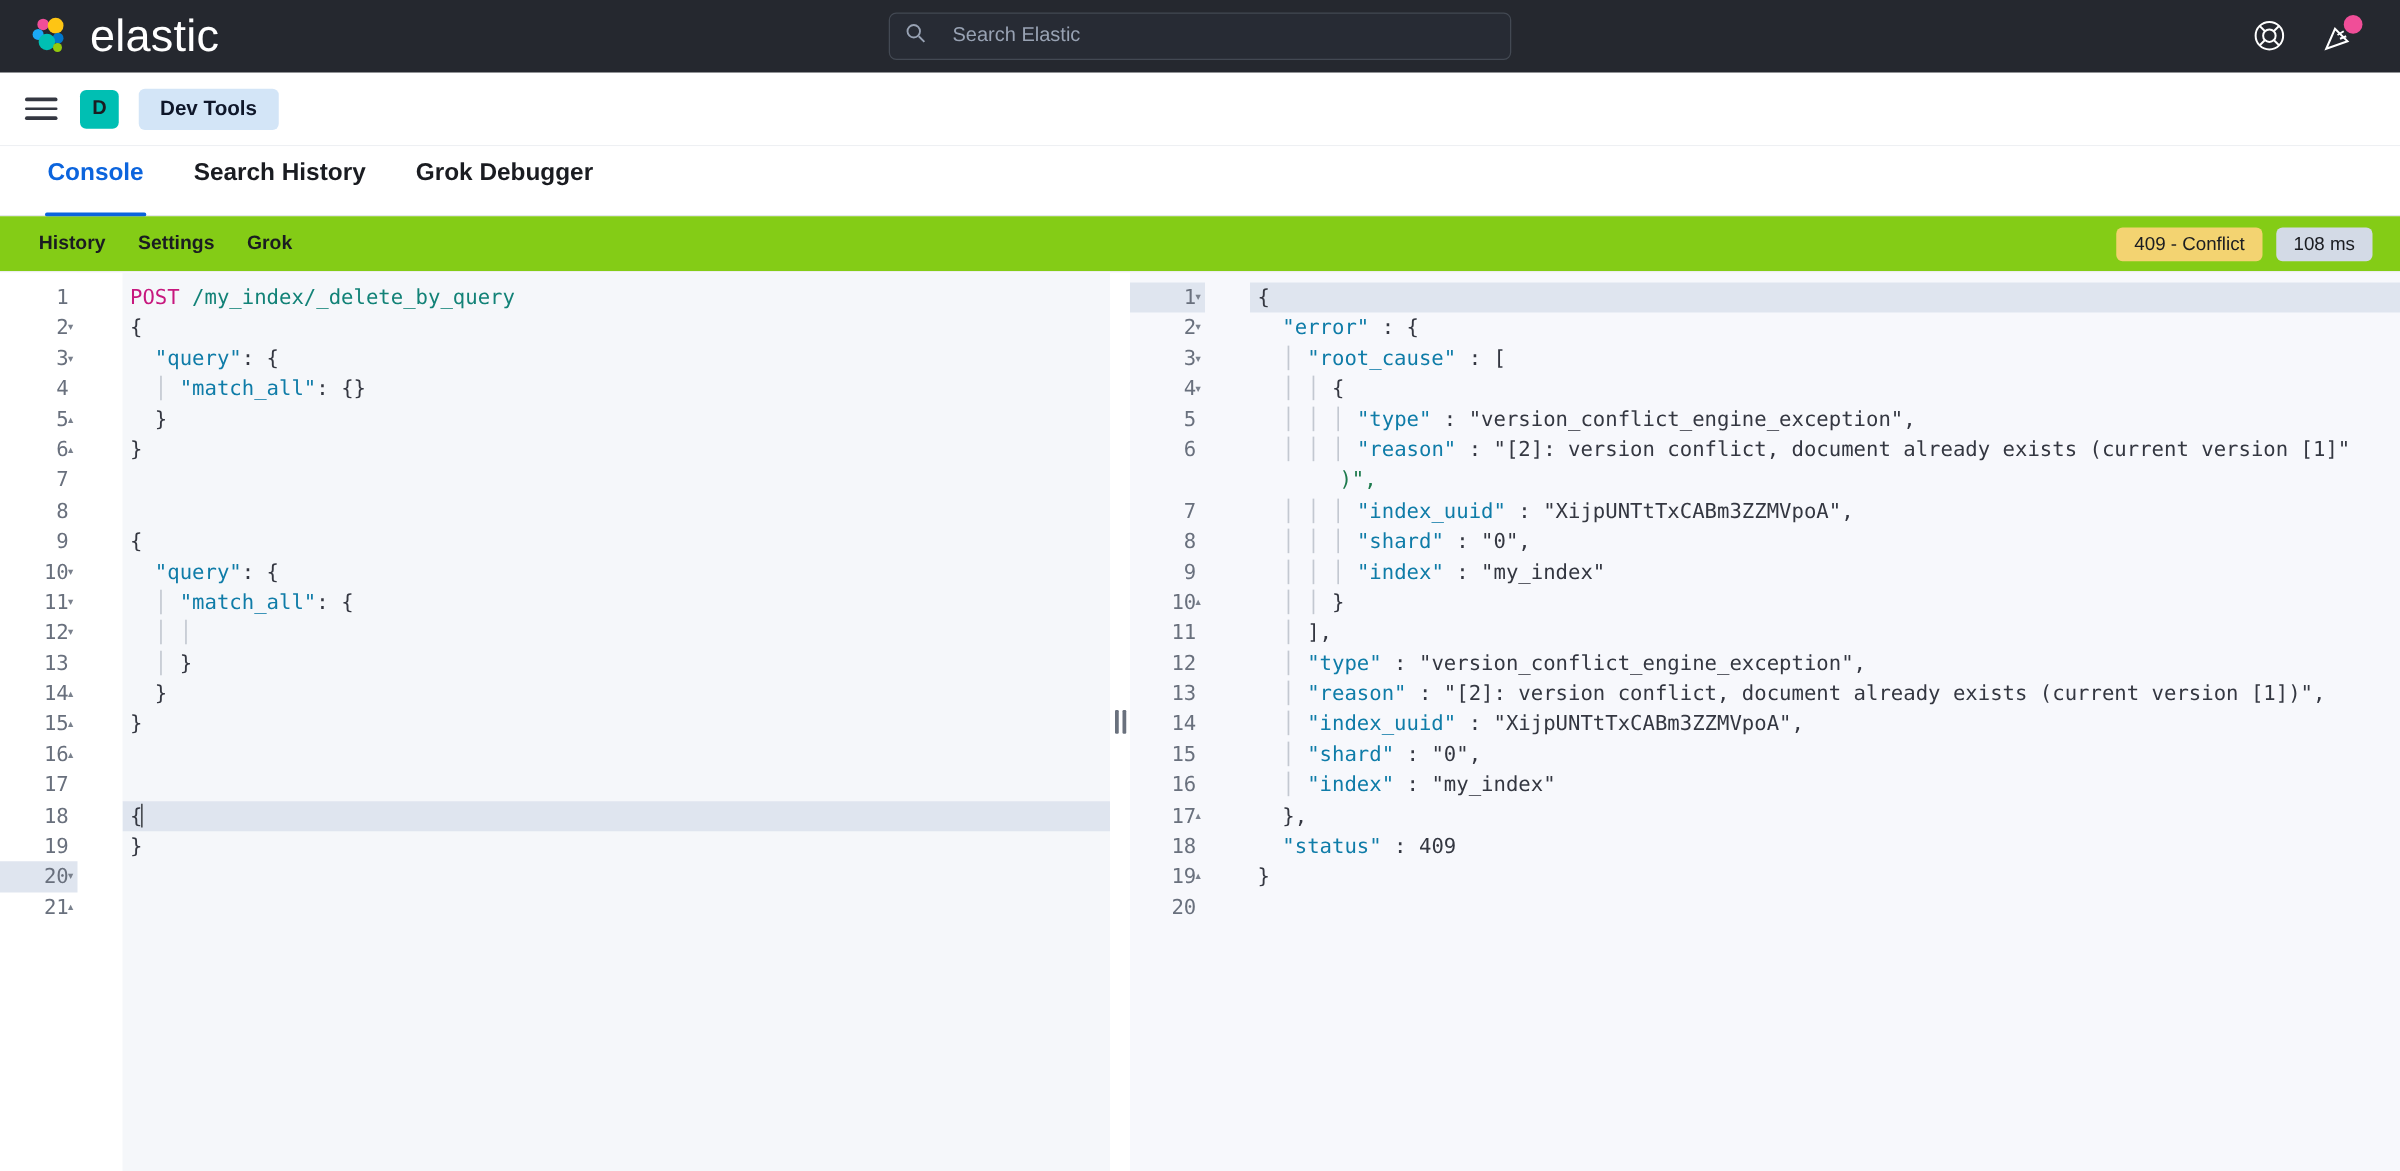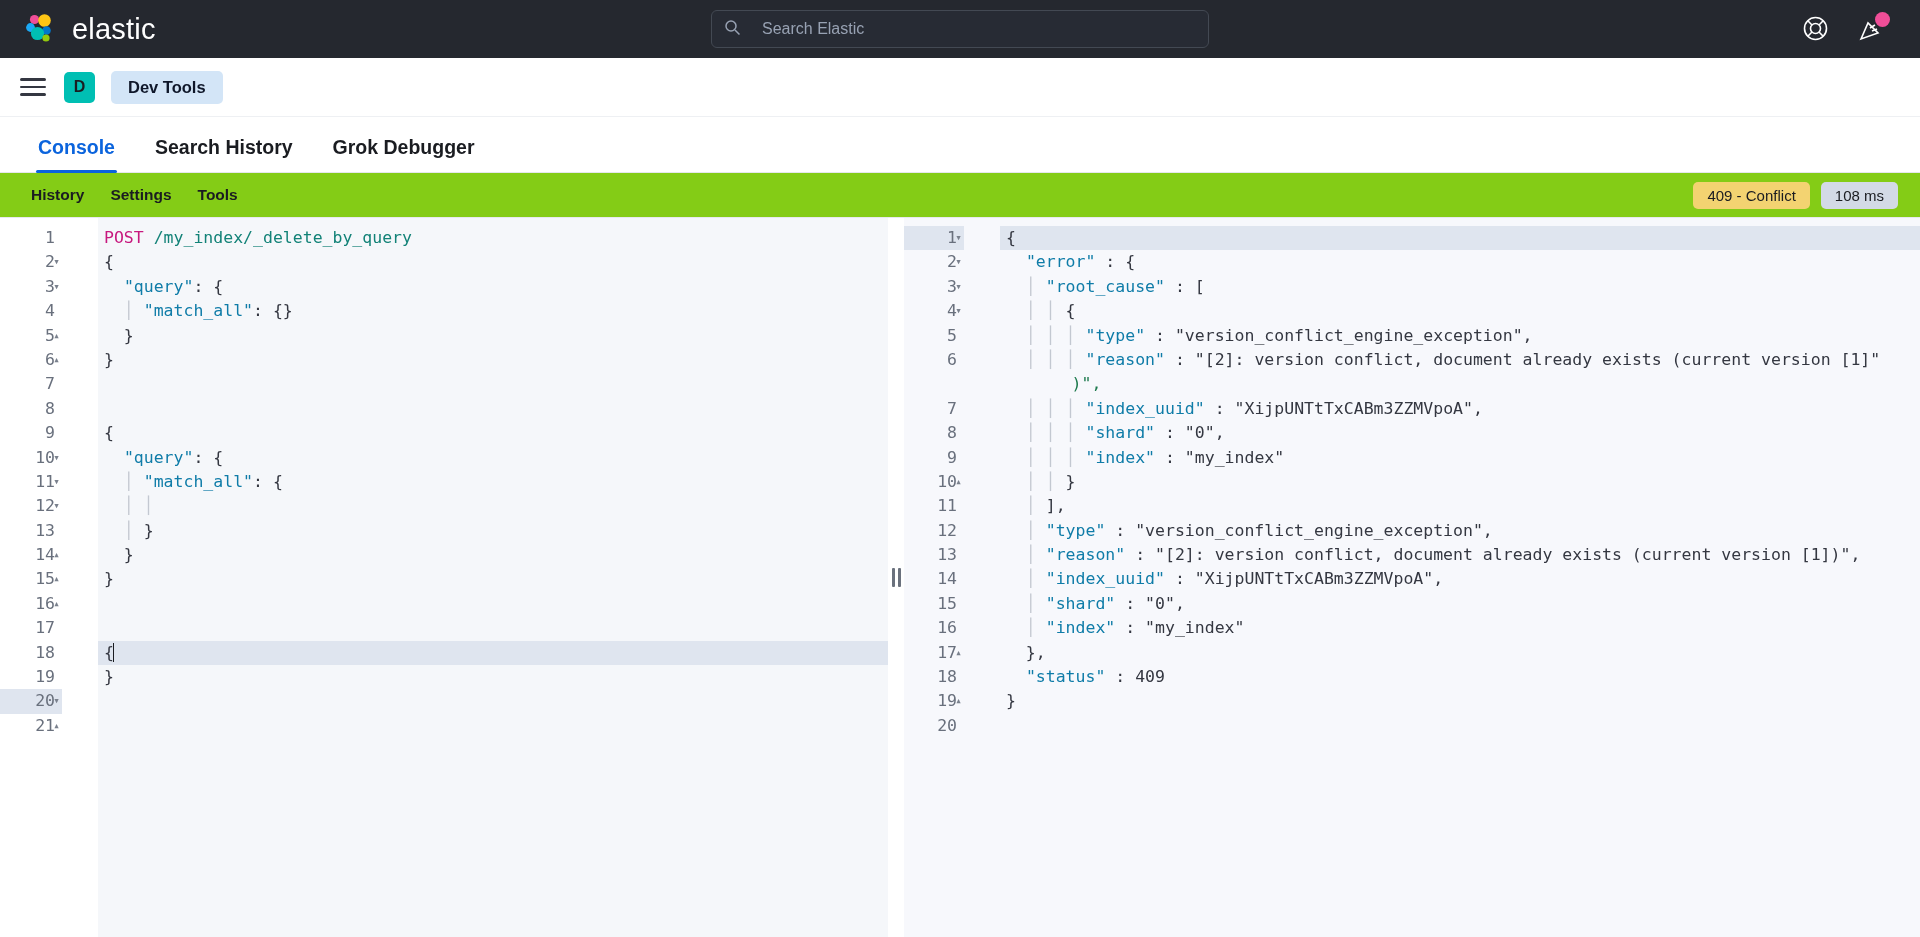--- a/index.html
+++ b/index.html
@@ -10,21 +10,21 @@
     overflow: hidden;
   }
 
   
   .topbar {
     height: 58px; background: #25282f;
     display: flex; align-items: center; position: relative;
   }
   .brand { display: flex; align-items: center; gap: 14px; padding-left: 22px; }
   .brand-logo { width: 36px; height: 36px; position: relative; }
-  .brand-name { color: #fff; font-size: 29px; letter-spacing: .2px; font-weight: 400; }
+  .brand-name { color: #fff; font-size: 36px; letter-spacing: .2px; font-weight: 400; }
 
   .global-search {
     position: absolute; left: 50%; transform: translateX(-50%);
     width: 498px; height: 38px;
     background: #272b34; border: 1px solid #434953; border-radius: 6px;
     display: flex; align-items: center; gap: 10px; padding: 0 12px;
   }
   .global-search input {
     background: transparent; border: none; outline: none;
     color: #cbd2dc; font-size: 16px; font-family: "Liberation Sans", sans-serif; width: 100%; margin-left: 11px;
@@ -53,21 +53,21 @@
     color: #1a1c21; font-size: 16px; font-weight: 600;
     display: flex; align-items: center; justify-content: center; cursor: pointer;
   }
   .crumb-pill {
     background: #d3e5f7; color: #0f172a; font-size: 16.5px; font-weight: 700;
     padding: 7px 17px; border-radius: 5px; cursor: pointer;
   }
 
   
   .tabs {
-    height: 56px; display: flex; align-items: flex-end; gap: 0;
+    height: 56px; display: flex; gap: 0;
     padding-left: 18px; border-bottom: 1px solid #e4e7ec; background: #fff;
   }
   .tab {
     font-size: 19.5px; font-weight: 700; color: #1a1c21;
     padding: 0 20px 13px 20px; cursor: pointer; position: relative;
     display: flex; align-items: center; gap: 14px;
   }
   .tab.active { color: #0b64dd; }
   .tab.active::after {
     content: ""; position: absolute; left: 18px; right: 18px; bottom: -1px;
@@ -229,21 +229,21 @@
     <span>Search History</span>
   </div>
   <div class="tab">
     <span>Grok Debugger</span>
   </div>
 </div>
 
 <div class="console-toolbar">
   <div class="ct-link">History</div>
   <div class="ct-link">Settings</div>
-  <div class="ct-link">Tools</div>
+  <div class="ct-link">Grok</div>
   <div class="ct-right">
     <span class="badge-status">409 - Conflict</span>
     <span class="badge-time">108 ms</span>
   </div>
 </div>
 
 <div class="editors">
 
   <div class="pane pane-left">
     <div class="code-wrap">

